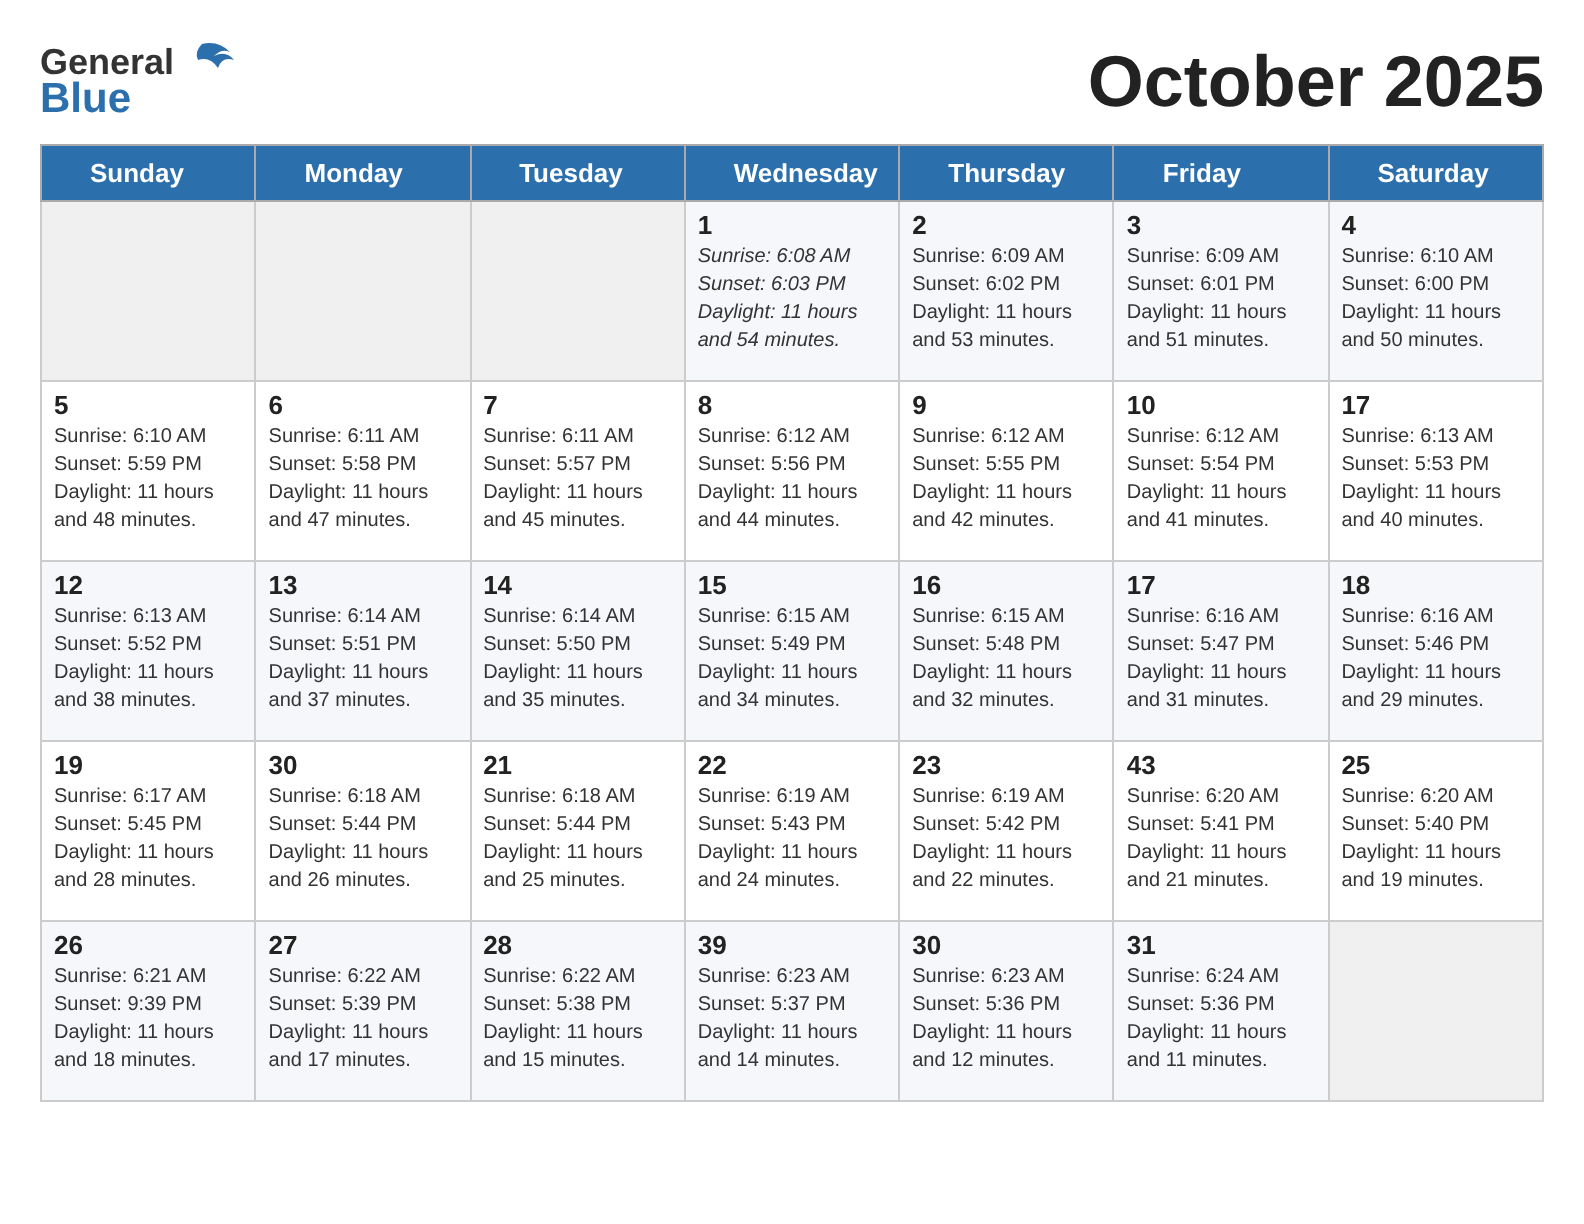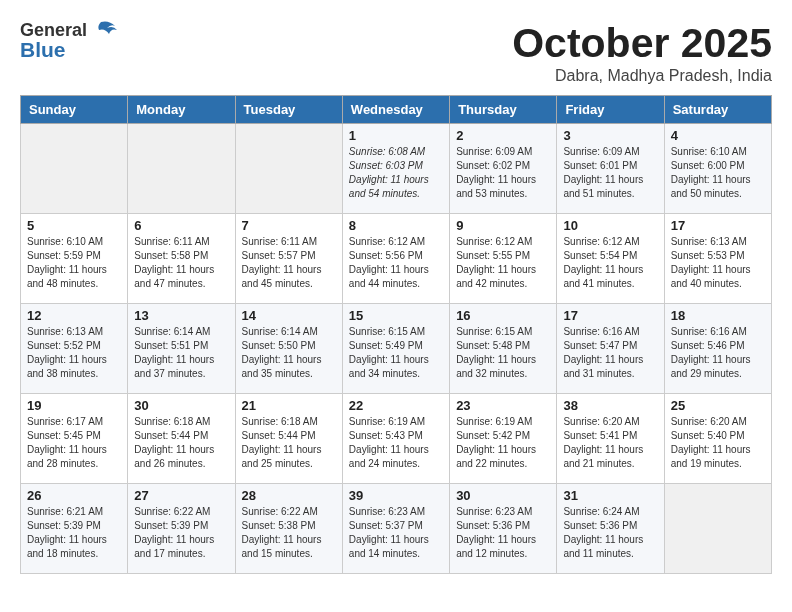--- a/index.html
+++ b/index.html
@@ -16,45 +16,45 @@
       align-items: flex-start;
       margin-bottom: 10px;
     }
     .logo {
       display: flex;
       flex-direction: column;
       align-items: flex-start;
     }
     .logo-row {
       display: flex;
-      align-items: flex-start;
+      align-items: center;
       gap: 4px;
     }
     .title-section {
       text-align: right;
     }
     .calendar-title {
-      font-size: 41px;
+      font-size: 36px;
       font-weight: bold;
       color: #222;
     }
     .calendar-subtitle {
       font-size: 16px;
       color: #444;
     }
     .calendar {
       width: 100%;
       border-collapse: collapse;
       table-layout: fixed;
     }
     .calendar th {
       background-color: #2c6fad;
       color: white;
       text-align: left;
-      padding: 6px 8px;
+      padding: 6px 24px;
       font-size: 13px;
       font-weight: bold;
       border: 1px solid #aaa;
       margin-top: 44px;
     }
     .calendar td {
       border: 1px solid #ccc;
       vertical-align: top;
       padding: 4px 6px;
       font-size: 10.5px;
@@ -92,21 +92,20 @@
     <div class="logo-row">
       <span style="font-size:18px;font-weight:bold;color:#333;">General</span>
       <svg width="28" height="22" viewBox="0 0 28 22">
         <path d="M10,2 Q18,0 24,6 Q20,4 16,8 Q22,5 26,10 Q20,8 18,14 Q14,8 8,10 Q6,6 10,2Z" fill="#2c6fad"></path>
       </svg>
     </div>
     <span style="font-size:21px;font-weight:bold;color:#2c6fad;margin-top:-4px;">Blue</span>
   </div>
   <div class="title-section">
     <div class="calendar-title">October 2025</div>
-    <div class="calendar-subtitle">Dabra, Madhya Pradesh, India</div>
   </div>
 </div>
 
 <table class="calendar">
   <thead>
     <tr>
     <th>Sunday</th>
         <th>Monday</th>
         <th>Tuesday</th>
         <th>Wednesday</th>
@@ -281,39 +280,39 @@
 and 24 minutes.</div>
         </td>
         <td>
           <span class="day-number">23</span>
           <div class="cell-info" style="white-space: pre-line;">Sunrise: 6:19 AM
 Sunset: 5:42 PM
 Daylight: 11 hours
 and 22 minutes.</div>
         </td>
         <td>
-          <span class="day-number">38</span>
+          <span class="day-number">43</span>
           <div class="cell-info" style="white-space: pre-line;">Sunrise: 6:20 AM
 Sunset: 5:41 PM
 Daylight: 11 hours
 and 21 minutes.</div>
         </td>
         <td>
           <span class="day-number">25</span>
           <div class="cell-info" style="white-space: pre-line;">Sunrise: 6:20 AM
 Sunset: 5:40 PM
 Daylight: 11 hours
 and 19 minutes.</div>
         </td>
       </tr>
       <tr>
         <td>
           <span class="day-number">26</span>
           <div class="cell-info" style="white-space: pre-line;">Sunrise: 6:21 AM
-Sunset: 5:39 PM
+Sunset: 9:39 PM
 Daylight: 11 hours
 and 18 minutes.</div>
         </td>
         <td>
           <span class="day-number">27</span>
           <div class="cell-info" style="white-space: pre-line;">Sunrise: 6:22 AM
 Sunset: 5:39 PM
 Daylight: 11 hours
 and 17 minutes.</div>
         </td>

